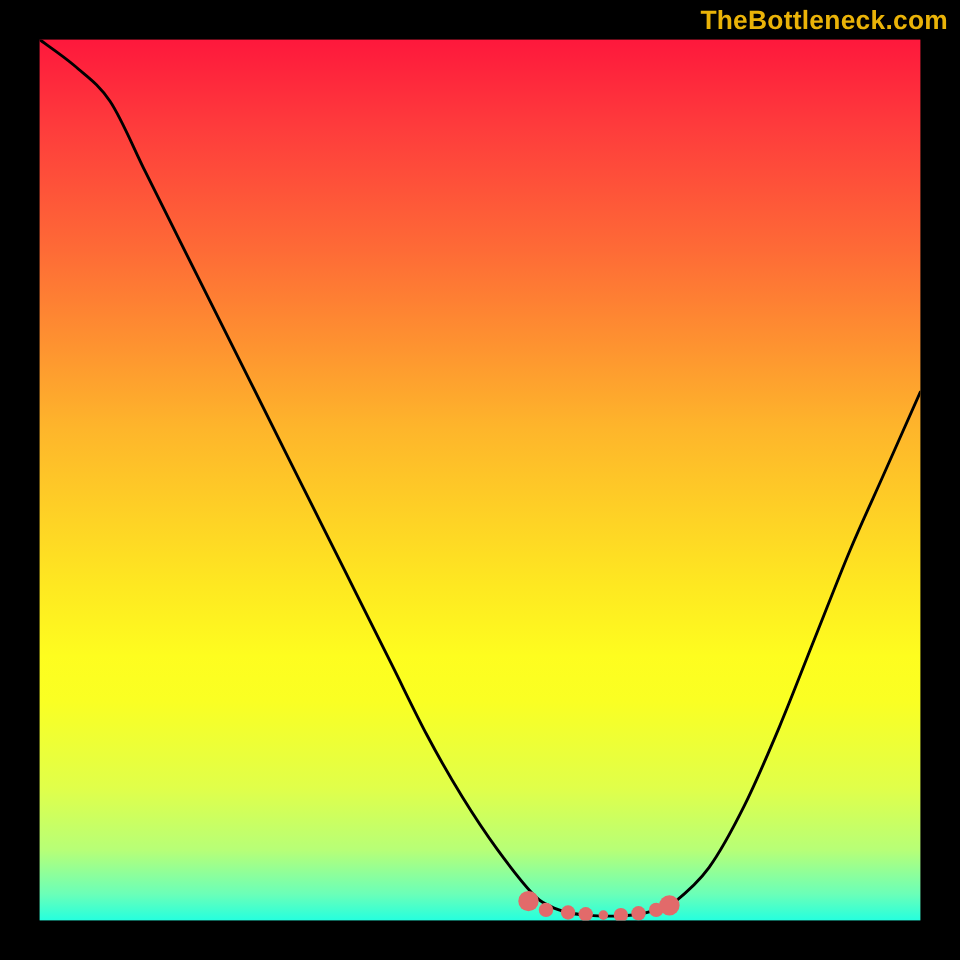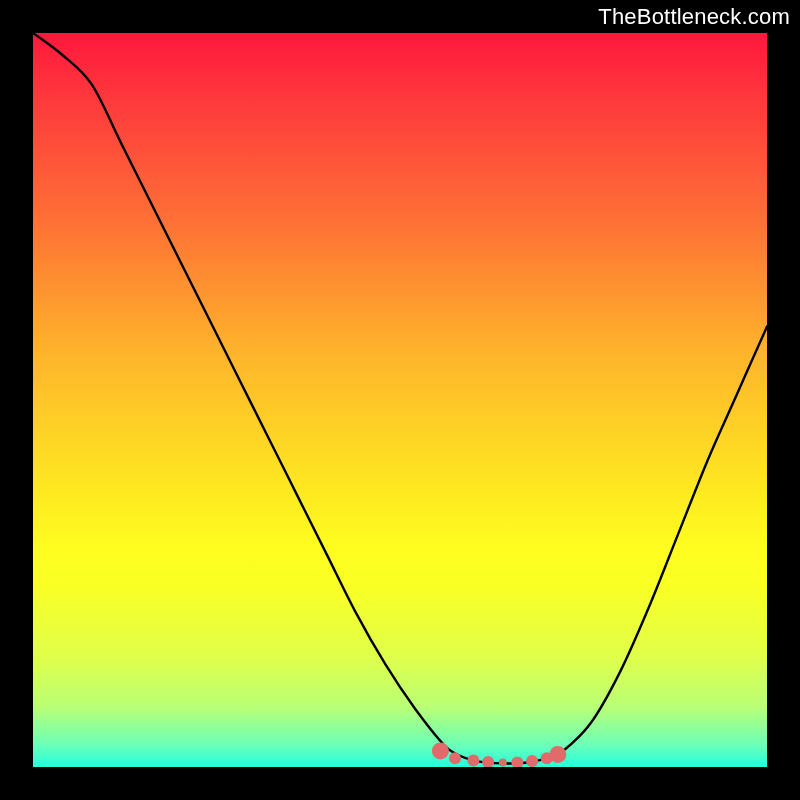--- a/index.html
+++ b/index.html
@@ -2,23 +2,23 @@
 <html><head>
 <meta charset="utf-8">
 <style>
   :root { --w: 800; --h: 800; }
   html, body { margin: 0; padding: 0; }
   body { width: 800px; height: 800px; background: #000; position: relative; font-family: Arial, Helvetica, sans-serif; }
 
   .watermark {
     position: absolute;
     top: 4px; right: 10px;
-    color: #ffffff;
+    color: #eab308;
     font-size: 22px;
-    font-weight: 400;
+    font-weight: 700;
     letter-spacing: 0.2px;
     z-index: 5;
   }
 
   .plot-bg {
     position: absolute;
     left: 33px; top: 33px;
     width: 734px; height: 734px;
     background: linear-gradient(
       to bottom,

